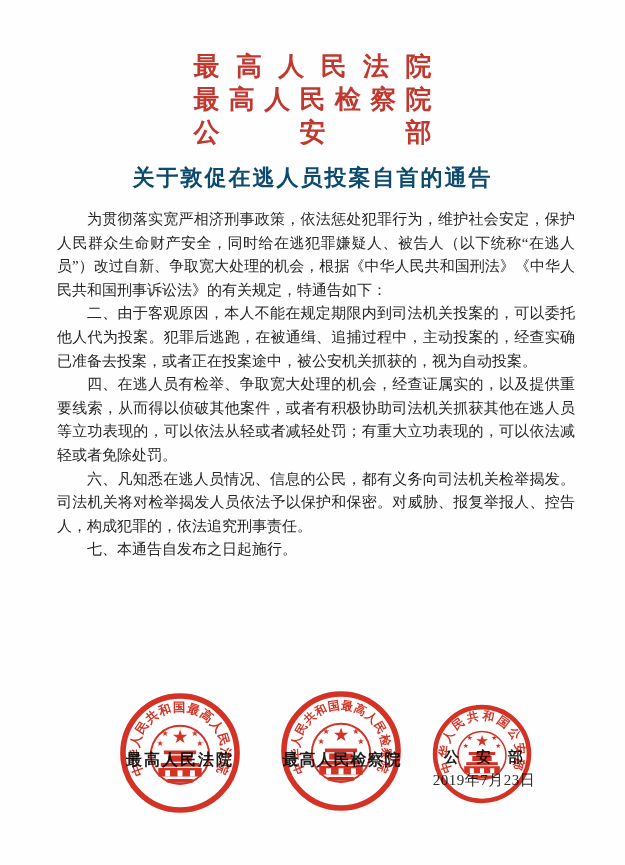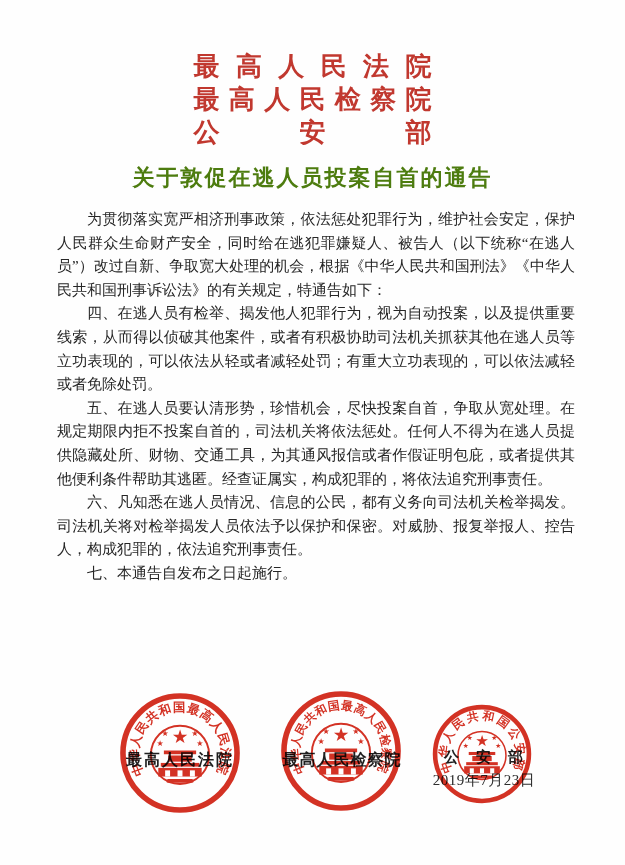--- a/index.html
+++ b/index.html
@@ -40,21 +40,21 @@
   }
   
   .issuer-line span{display:inline-block;}
   
   .doc-title{
     margin-top:15px;
     text-align:center;
     font-size:22px;
     font-weight:bold;
     letter-spacing:2px;
-    color:#4d7c0f;
+    color:#0c4a6e;
     line-height:28px;
   }
   
   .notice-body{
     margin:16px 53px 0 57px;
     width:518px;
     font-size:15px;
     line-height:23.6px;
     text-align:justify;
     color:var(--body-text);
@@ -130,22 +130,22 @@
         <span>公</span>
         <span>安</span>
         <span>部</span>
       </div>
   </header>
 
   <h1 class="doc-title">关于敦促在逃人员投案自首的通告</h1>
 
   <main class="notice-body">
     <p>为贯彻落实宽严相济刑事政策，依法惩处犯罪行为，维护社会安定，保护人民群众生命财产安全，同时给在逃犯罪嫌疑人、被告人（以下统称“在逃人员”）改过自新、争取宽大处理的机会，根据《中华人民共和国刑法》《中华人民共和国刑事诉讼法》的有关规定，特通告如下：</p>
-    <p>四、在逃人员有检举、揭发他人犯罪行为，视为自动投案，以及提供重要线索，从而得以侦破其他案件，或者有积极协助司法机关抓获其他在逃人员等立功表现的，可以依法从轻或者减轻处罚；有重大立功表现的，可以依法减轻或者免除处罚。</p>
-    <p>五、在逃人员要认清形势，珍惜机会，尽快投案自首，争取从宽处理。在规定期限内拒不投案自首的，司法机关将依法惩处。任何人不得为在逃人员提供隐藏处所、财物、交通工具，为其通风报信或者作假证明包庇，或者提供其他便利条件帮助其逃匿。经查证属实，构成犯罪的，将依法追究刑事责任。</p>
+    <p>二、由于客观原因，本人不能在规定期限内到司法机关投案的，可以委托他人代为投案。犯罪后逃跑，在被通缉、追捕过程中，主动投案的，经查实确已准备去投案，或者正在投案途中，被公安机关抓获的，视为自动投案。</p>
+    <p>四、在逃人员有检举、争取宽大处理的机会，经查证属实的，以及提供重要线索，从而得以侦破其他案件，或者有积极协助司法机关抓获其他在逃人员等立功表现的，可以依法从轻或者减轻处罚；有重大立功表现的，可以依法减轻或者免除处罚。</p>
     <p>六、凡知悉在逃人员情况、信息的公民，都有义务向司法机关检举揭发。司法机关将对检举揭发人员依法予以保护和保密。对威胁、报复举报人、控告人，构成犯罪的，依法追究刑事责任。</p>
     <p>七、本通告自发布之日起施行。</p>
   </main>
 
   <div class="seal-area">
 
     <div class="signature sig-1">最高人民法院</div>
     <div class="signature sig-2">最高人民检察院</div>
     <div class="signature sig-3">公　安　部</div>
     <div class="signature sig-date">2019年7月23日</div>

